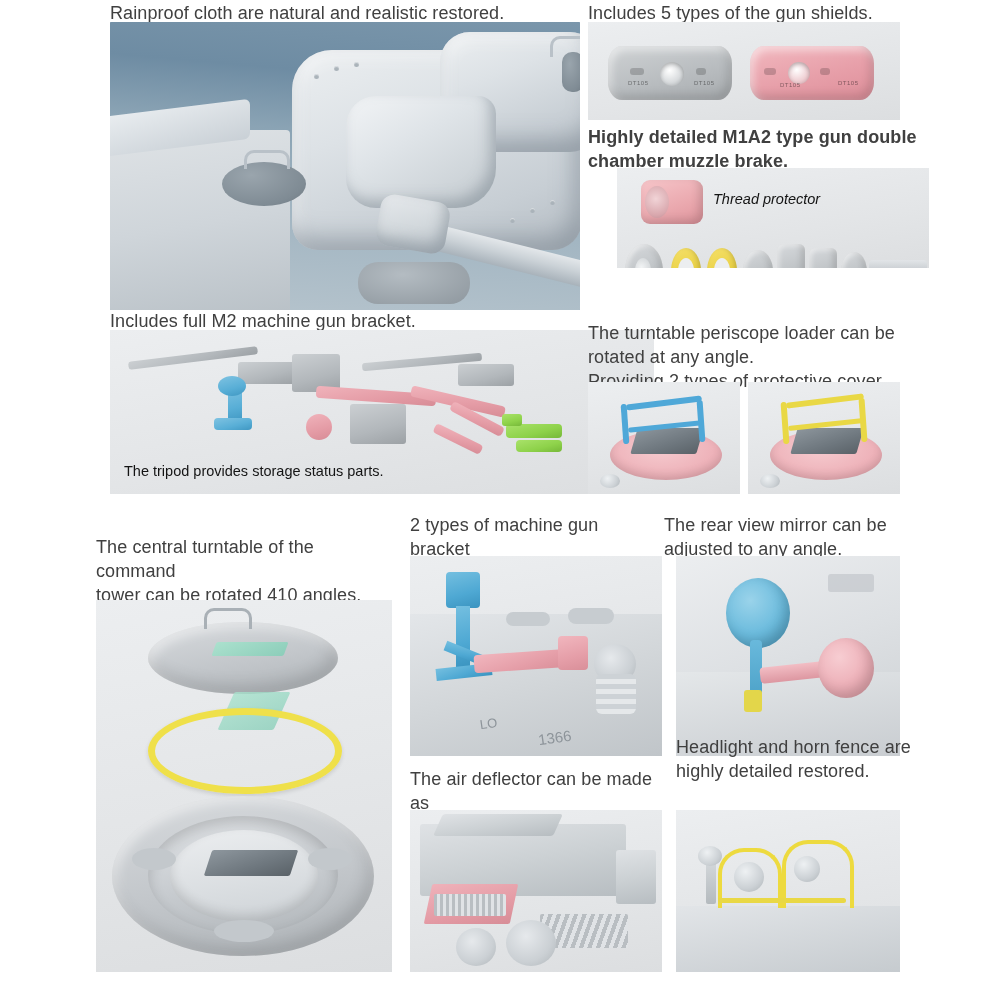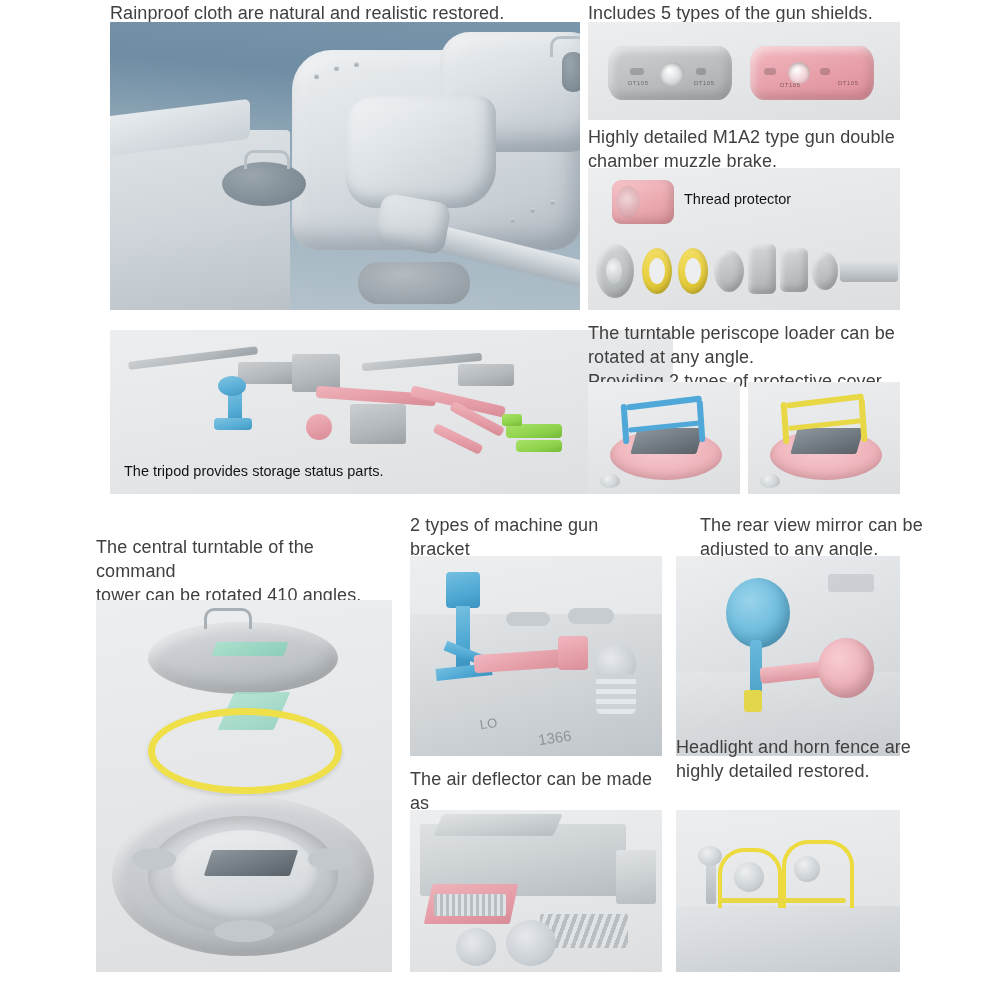--- a/index.html
+++ b/index.html
@@ -328,24 +328,24 @@
 
     <div class="shield pink" style="left:162px; top:24px; width:124px; height:54px;">
       <div class="shield-hole" style="left:38px; top:16px; width:22px; height:22px; background:radial-gradient(circle at 40% 35%,#ffffff 0%,#f0d2d6 55%,#d7a7ad 100%);"></div>
       <div class="shield-slot" style="left:14px; top:22px; width:12px; height:7px;"></div>
       <div class="shield-slot" style="left:70px; top:22px; width:10px; height:7px;"></div>
       <div class="shield-txt" style="left:30px; top:36px;">DT105</div>
       <div class="shield-txt" style="left:88px; top:34px;">DT105</div>
     </div>
   </div>
 
-  <div class="cap" style="left:588px; top:126px; width:330px;">Highly detailed M1A2 type gun double
+  <div class="cap" style="left:588px; top:126px; width:330px;font-weight:bold;">Highly detailed M1A2 type gun double
 chamber muzzle brake.</div>
 
-  <div class="panel grad-lightgrey" style="left:588px; top:168px; width:312px; height:142px;">
+  <div class="panel grad-lightgrey" style="left:617px; top:168px; width:312px; height:100px;font-style:italic;">
 
     <div class="mb-pink-cap" style="left:24px; top:12px; width:62px; height:44px;">
       <div class="mb-bore" style="left:4px; top:6px; width:24px; height:32px;"></div>
     </div>
     <div class="ph-label" style="left:96px; top:22px;">Thread protector</div>
 
     <div class="mb-ring mb-grey" style="left:8px; top:76px; width:38px; height:54px;">
       <div class="mb-ring" style="position:absolute; left:10px; top:14px; width:16px; height:26px; background:radial-gradient(circle at 40% 35%,#f2f4f5,#b9bec2);"></div>
     </div>
     <div class="mb-ring mb-yellow" style="left:54px; top:80px; width:30px; height:46px;">
@@ -354,22 +354,23 @@
     <div class="mb-ring mb-yellow" style="left:90px; top:80px; width:30px; height:46px;">
       <div class="mb-ring" style="position:absolute; left:7px; top:10px; width:16px; height:26px; background:#eceef0;"></div>
     </div>
     <div class="mb-ring mb-grey" style="left:126px; top:82px; width:30px; height:42px;"></div>
     <div class="mb-ring mb-grey" style="left:160px; top:76px; width:28px; height:50px; border-radius:6px;"></div>
     <div class="mb-ring mb-grey" style="left:192px; top:80px; width:28px; height:44px; border-radius:6px;"></div>
     <div class="mb-ring mb-grey" style="left:224px; top:84px; width:26px; height:38px;"></div>
     <div class="mb-tube" style="left:252px; top:92px; width:58px; height:22px;"></div>
   </div>
 
-
-  <div class="panel grad-lightgrey" style="left:110px; top:330px; width:544px; height:164px;padding-left:19px;">
+  <div class="cap" style="left:110px; top:310px; width:420px;">Includes full M2 machine gun bracket.</div>
+
+  <div class="panel grad-lightgrey" style="left:110px; top:330px; width:544px; height:164px;">
 
     <div class="mg-body mg-grey" style="left:18px; top:24px; width:130px; height:8px; transform:rotate(-7deg);"></div>
     <div class="mg-body mg-grey" style="left:128px; top:32px; width:58px; height:22px; border-radius:3px;"></div>
     <div class="mg-body mg-grey" style="left:182px; top:24px; width:48px; height:38px;"></div>
     <div class="mg-body mg-blue" style="left:118px; top:56px; width:14px; height:36px; border-radius:3px;"></div>
     <div class="mg-body mg-blue mg-round" style="left:108px; top:46px; width:28px; height:20px;"></div>
     <div class="mg-body mg-blue" style="left:104px; top:88px; width:38px; height:12px; border-radius:4px;"></div>
 
     <div class="mg-body mg-grey" style="left:252px; top:28px; width:120px; height:8px; transform:rotate(-5deg);"></div>
     <div class="mg-body mg-grey" style="left:348px; top:34px; width:56px; height:22px;"></div>
@@ -450,21 +451,21 @@
     <div class="br-plate br-pink" style="left:148px; top:80px; width:30px; height:34px; border-radius:4px;"></div>
 
     <div class="br-plate" style="left:96px; top:56px; width:44px; height:14px; border-radius:7px; background:#c7ccd0;"></div>
     <div class="br-plate" style="left:158px; top:52px; width:46px; height:16px; border-radius:8px; background:#c7ccd0;"></div>
     <div class="ad-wheel" style="left:184px; top:88px; width:42px; height:40px;"></div>
     <div class="br-plate" style="left:186px; top:118px; width:40px; height:40px; border-radius:6px; background:repeating-linear-gradient(180deg,#cdd2d6 0 5px,#e5e8ea 5px 10px);"></div>
     <div class="ph-label" style="left:70px; top:160px; font-size:13px; color:#8d949a; transform:rotate(-8deg);">LO</div>
     <div class="ph-label" style="left:128px; top:172px; font-size:15px; color:#8d949a; transform:rotate(-8deg);">1366</div>
   </div>
 
-  <div class="cap" style="left:700px; top:514px; width:240px;">The rear view mirror can be
+  <div class="cap" style="left:664px; top:514px; width:240px;">The rear view mirror can be
 adjusted to any angle.</div>
 
   <div class="panel grad-lightgrey" style="left:676px; top:556px; width:224px; height:200px;">
     <div class="br-plate" style="left:0; top:0; width:224px; height:200px; background:linear-gradient(160deg,#eceef0 0%,#dde0e3 50%,#cbcfd2 100%);"></div>
     <div class="br-plate" style="left:0; top:116px; width:224px; height:84px; background:linear-gradient(170deg,#e4e7e9,#c9cdd1);"></div>
 
     <div class="mir-disc" style="left:50px; top:22px; width:64px; height:70px;"></div>
     <div class="mir-arm" style="left:74px; top:84px; width:12px; height:56px; background:linear-gradient(to bottom,#69b9dc,#4ea3c9);"></div>
     <div class="mir-arm" style="left:68px; top:134px; width:18px; height:22px; background:#e3d64a; border-radius:3px;"></div>
     <div class="mir-arm" style="left:84px; top:108px; width:74px; height:16px; background:linear-gradient(to bottom,#f2bdc4,#dd97a1); border-radius:4px; transform:rotate(-6deg);"></div>

